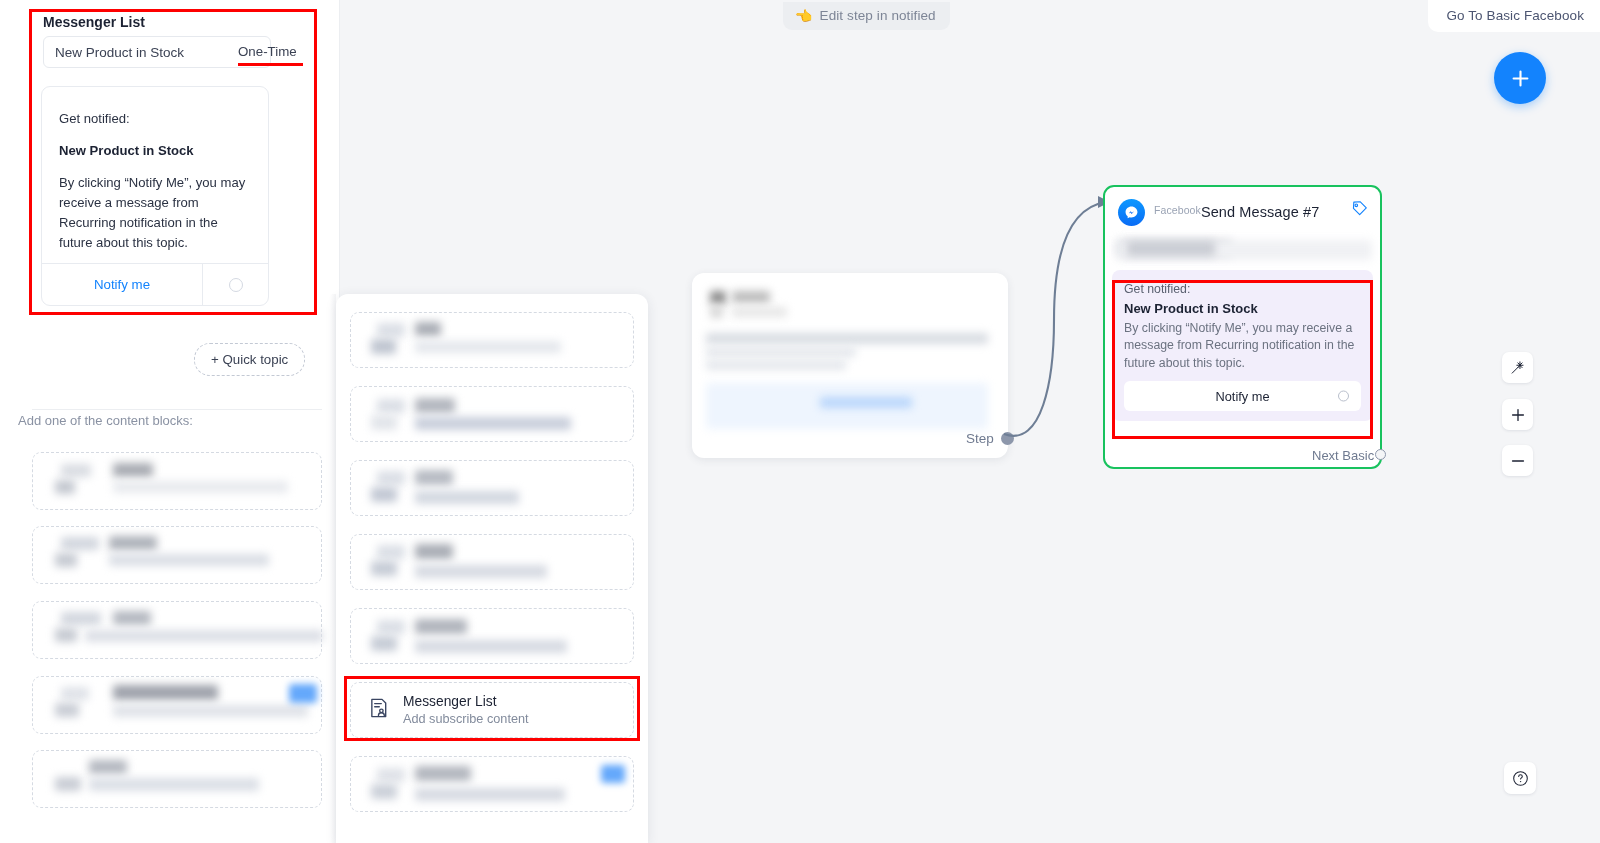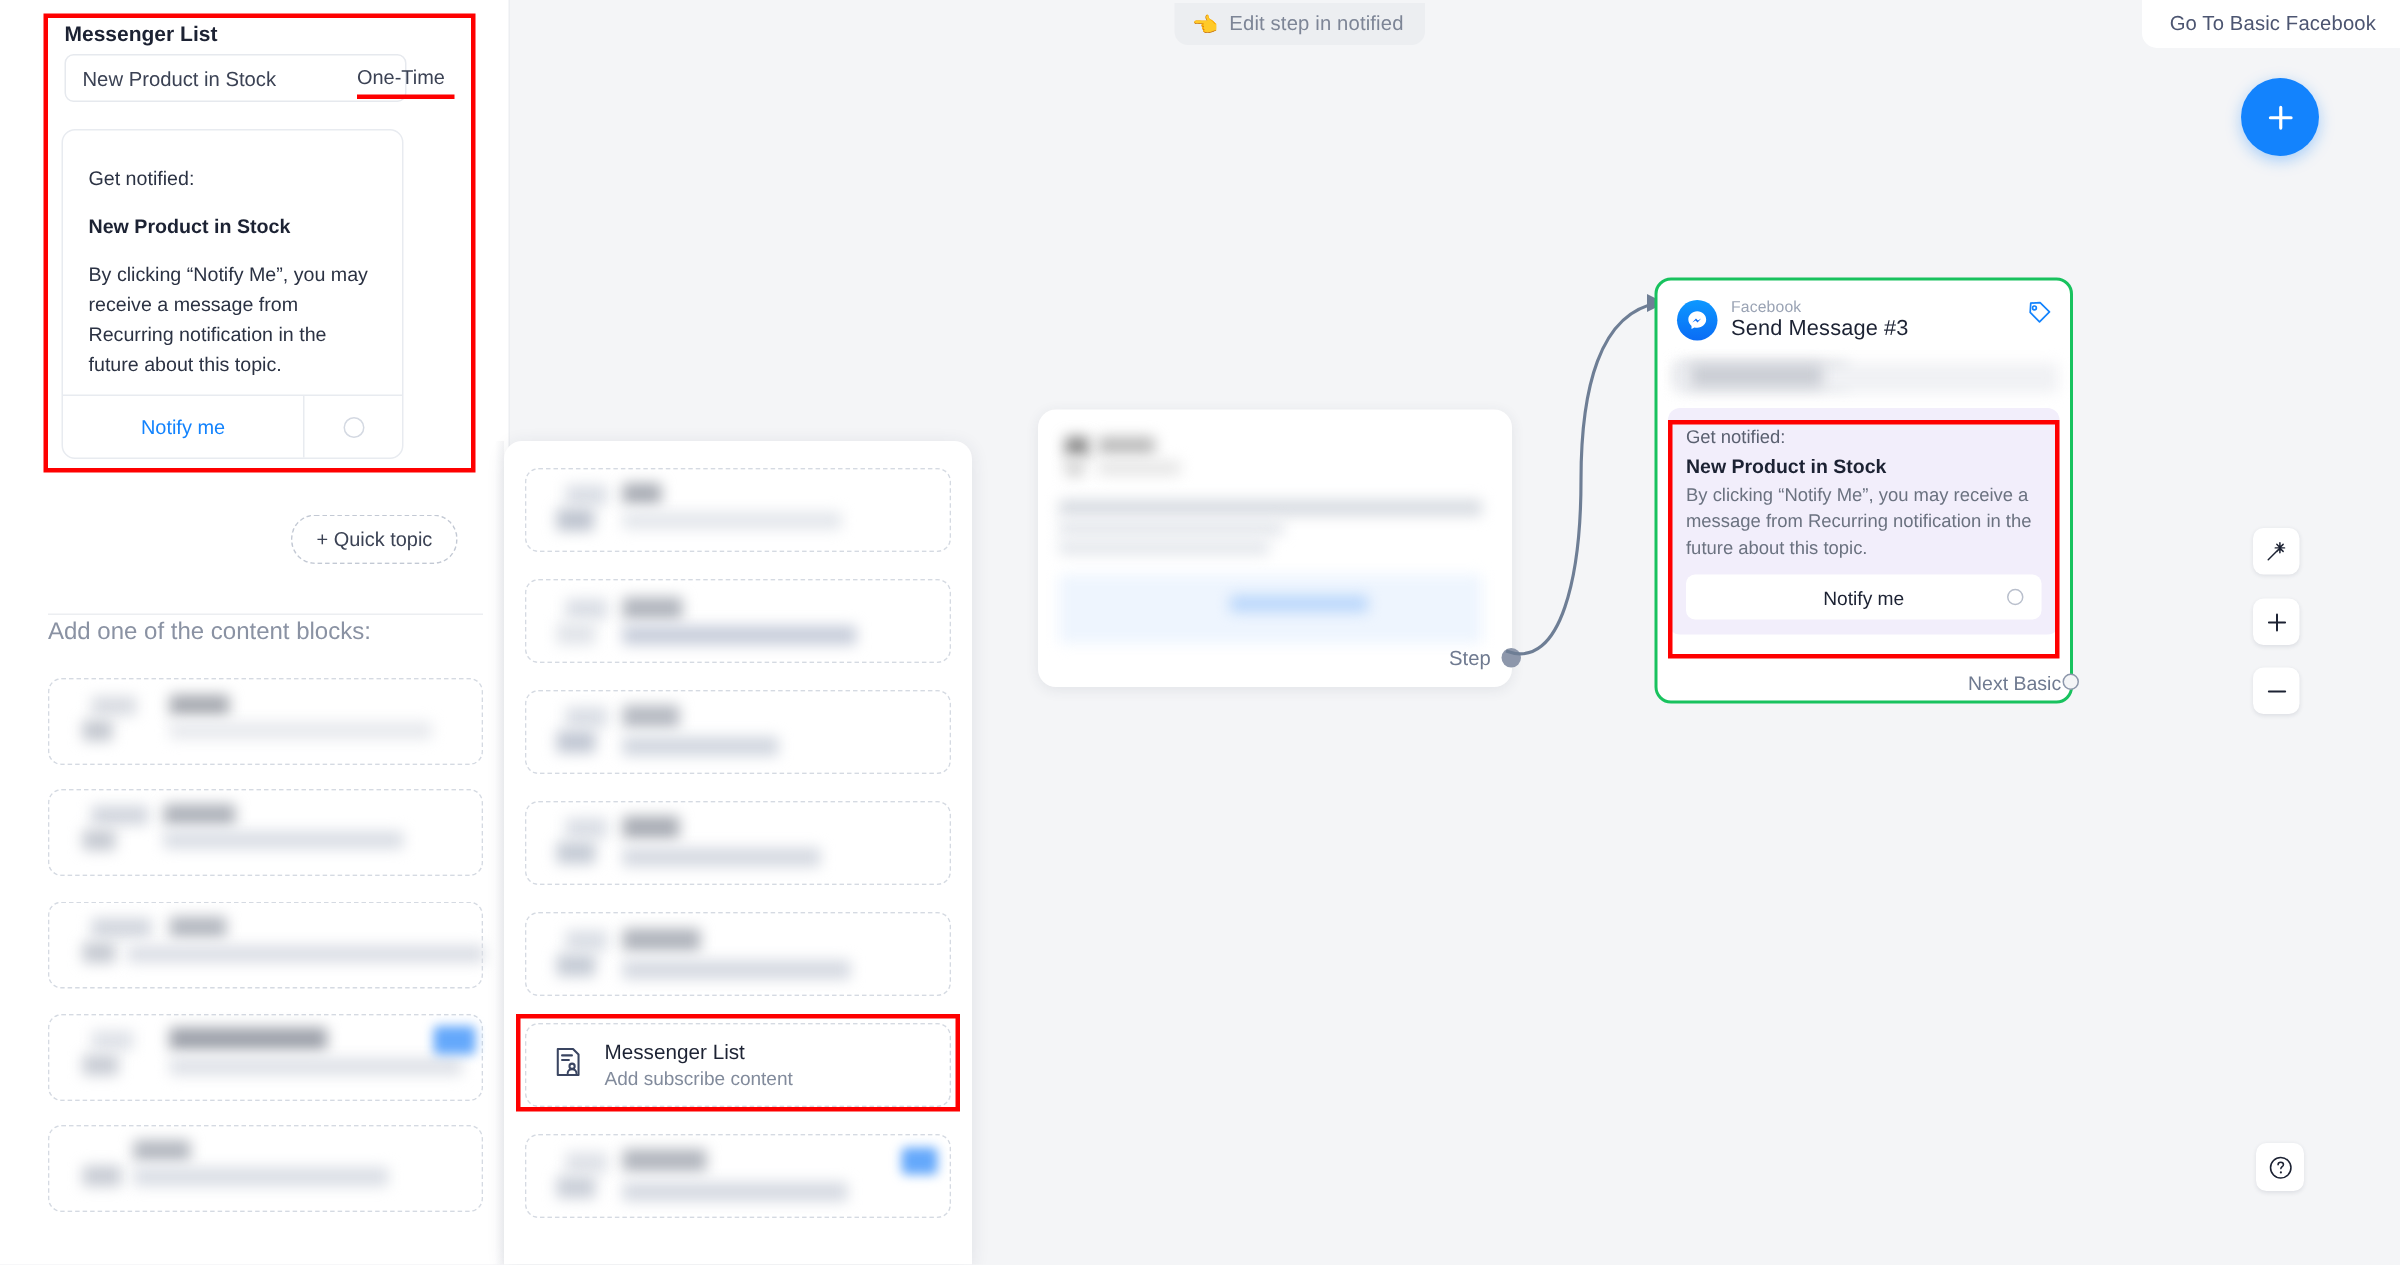--- a/index.html
+++ b/index.html
@@ -89,21 +89,21 @@
   }
   .node-head {
     display: flex; align-items: center; gap: 9px;
     padding: 12px 12px 8px 13px; position: relative;
   }
   .fb-logo {
     width: 27px; height: 27px; border-radius: 50%;
     background: linear-gradient(180deg,#0d98ff 0%,#0a6cf5 100%);
     display: flex; align-items: center; justify-content: center; flex: 0 0 auto;
   }
-  .node-head-txt { display: flex; flex-direction: column; line-height: 1.15; }
+  .node-head-txt { display: flex; flex-direction: row; line-height: 1.15; }
   .node-platform { font-size: 10.5px; color: #9aa3b4; letter-spacing: .1px; }
   .node-title { font-size: 14.5px; color: #1c2233; letter-spacing: .1px; }
   .tag-icon { position: absolute; right: 12px; top: 13px; }
 
   .node-blur-bar { position: relative; height: 34px; }
 
   .rn-card {
     margin: 2px 7px 0 7px;
     background: #f2eefb; border-radius: 8px;
     padding: 11px 12px 10px 12px;
@@ -187,22 +187,22 @@
   .quick-reply {
     position: absolute; left: 194px; top: 343px;
     padding: 8px 16px; border: 1px dashed #c3c9d4; border-radius: 16px;
     font-size: 13.3px; color: #3b4254; background: #fff; cursor: pointer;
   }
   .sb-divider {
     position: absolute; left: 32px; top: 409px; width: 290px; height: 1px;
     background: #eceef1;
   }
   .sb-blocks-label {
-    position: absolute; left: 32px; top: 413px;
-    font-size: 16px; color: #8a92a3;
+    position: absolute; left: 18px; top: 413px;
+    font-size: 13px; color: #8a92a3;
   }
   .sb-block {
     position: absolute; left: 32px; width: 290px;
     border: 1px dashed #d5dae2; border-radius: 9px; background: #fff; cursor: pointer;
   }
 
   
   .blocklist {
     position: absolute; left: 336px; top: 294px; width: 312px; height: 549px;
     background: #fff; border-radius: 12px 12px 0 0;
@@ -294,21 +294,21 @@
   <div class="node">
     <div class="node-head">
       <div class="fb-logo">
         <svg width="17" height="17" viewBox="0 0 20 20">
           <path d="M10 3C6.1 3 3 5.9 3 9.5c0 2 1 3.8 2.5 5v2.4l2.3-1.3c.7.2 1.4.3 2.2.3 3.9 0 7-2.9 7-6.4S13.9 3 10 3z" fill="#fff"></path>
           <path d="M6.1 11.7l2.9-3.1 1.5 1.6 2.6-1.6-2.9 3.1-1.5-1.6-2.6 1.6z" fill="#0a6cf5"></path>
         </svg>
       </div>
       <div class="node-head-txt">
         <span class="node-platform">Facebook</span>
-        <span class="node-title">Send Message #3</span>
+        <span class="node-title">Send Message #7</span>
       </div>
       <span class="tag-icon">
         <svg width="17" height="17" viewBox="0 0 18 18">
           <path d="M9.6 1.8l6.6 6.6-7 7-6.6-6.6.4-6.6 6.6-.4z" stroke="#1383fd" stroke-width="1.2" fill="none" stroke-linejoin="round"></path>
           <circle cx="5.6" cy="5.6" r="1.35" stroke="#1383fd" stroke-width="1.2" fill="none"></circle>
         </svg>
       </span>
     </div>
 
     <div class="node-blur-bar">

